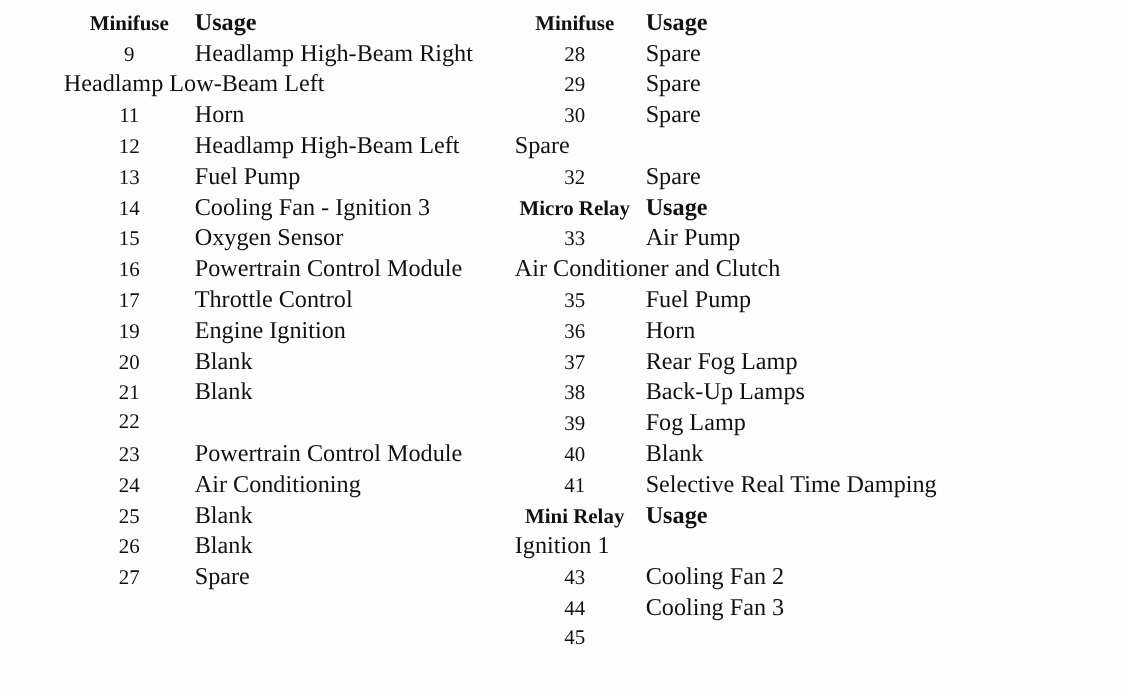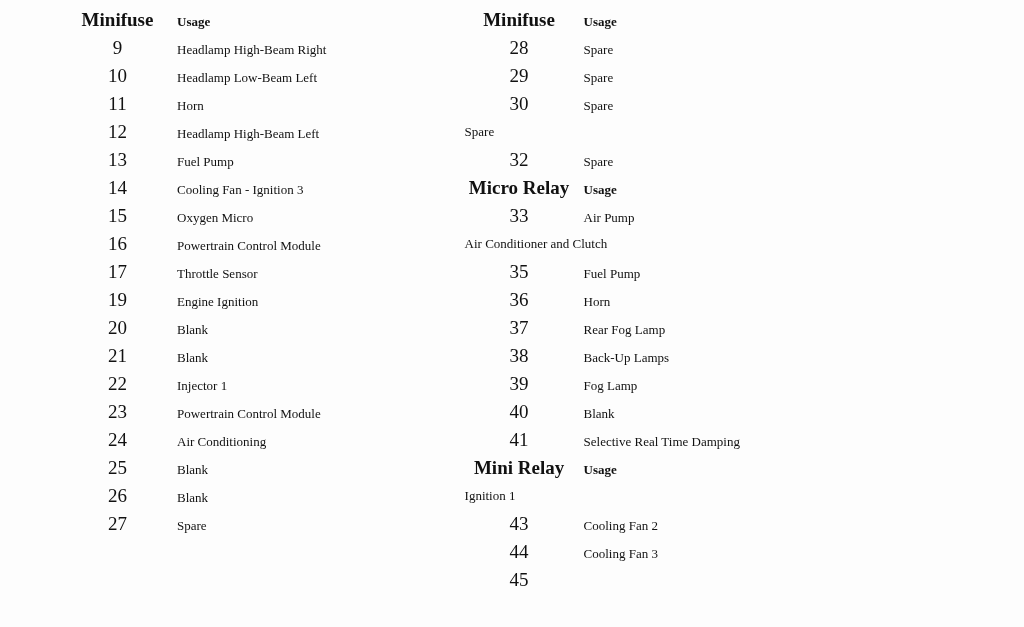--- a/index.html
+++ b/index.html
@@ -49,21 +49,21 @@
   .cell-id {
     width: 119px;
     flex: 0 0 119px;
     text-align: center;
     font-size: 19px;
     white-space: nowrap;
   }
 
   .cell-usage {
     flex: 1 1 auto;
-    font-size: 13px;
+    font-size: 22px;
     white-space: nowrap;
     padding-left: 0;
   }
 
   
   .row.header .cell-id,
   .row.header .cell-usage,
   .row.section .cell-id,
   .row.section .cell-usage {
     font-weight: bold;
@@ -81,66 +81,64 @@
     <div class="table-column left">
         <div class="row header">
           <div class="cell-id">Minifuse</div>
           <div class="cell-usage">Usage</div>
         </div>
         <div class="row">
           <div class="cell-id">9</div>
           <div class="cell-usage">Headlamp High-Beam Right</div>
         </div>
         <div class="row">
-          <div class="cell-id">10</div>
           <div class="cell-usage">Headlamp Low-Beam Left</div>
         </div>
         <div class="row">
           <div class="cell-id">11</div>
           <div class="cell-usage">Horn</div>
         </div>
         <div class="row">
           <div class="cell-id">12</div>
           <div class="cell-usage">Headlamp High-Beam Left</div>
         </div>
         <div class="row">
           <div class="cell-id">13</div>
           <div class="cell-usage">Fuel Pump</div>
         </div>
         <div class="row">
           <div class="cell-id">14</div>
           <div class="cell-usage">Cooling Fan - Ignition 3</div>
         </div>
         <div class="row">
           <div class="cell-id">15</div>
-          <div class="cell-usage">Oxygen Micro</div>
+          <div class="cell-usage">Oxygen Sensor</div>
         </div>
         <div class="row">
           <div class="cell-id">16</div>
           <div class="cell-usage">Powertrain Control Module</div>
         </div>
         <div class="row">
           <div class="cell-id">17</div>
-          <div class="cell-usage">Throttle Sensor</div>
+          <div class="cell-usage">Throttle Control</div>
         </div>
         <div class="row">
           <div class="cell-id">19</div>
           <div class="cell-usage">Engine Ignition</div>
         </div>
         <div class="row">
           <div class="cell-id">20</div>
           <div class="cell-usage">Blank</div>
         </div>
         <div class="row">
           <div class="cell-id">21</div>
           <div class="cell-usage">Blank</div>
         </div>
         <div class="row">
           <div class="cell-id">22</div>
-          <div class="cell-usage">Injector 1</div>
         </div>
         <div class="row">
           <div class="cell-id">23</div>
           <div class="cell-usage">Powertrain Control Module</div>
         </div>
         <div class="row">
           <div class="cell-id">24</div>
           <div class="cell-usage">Air Conditioning</div>
         </div>
         <div class="row">

